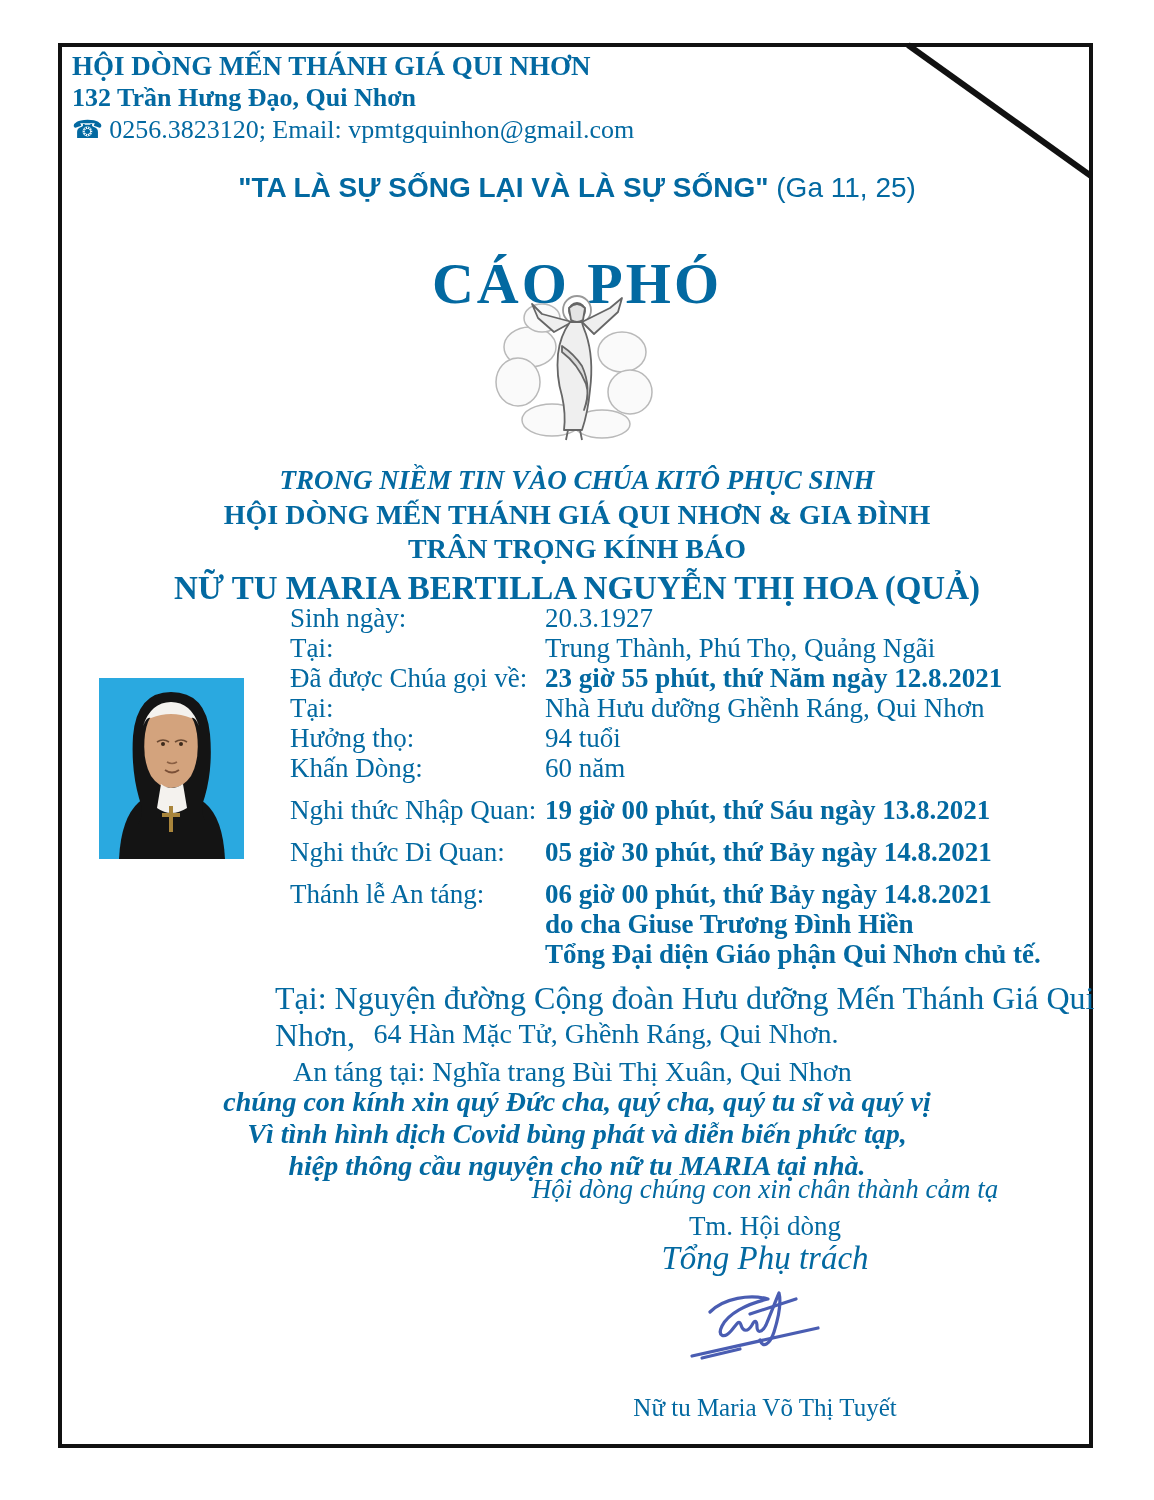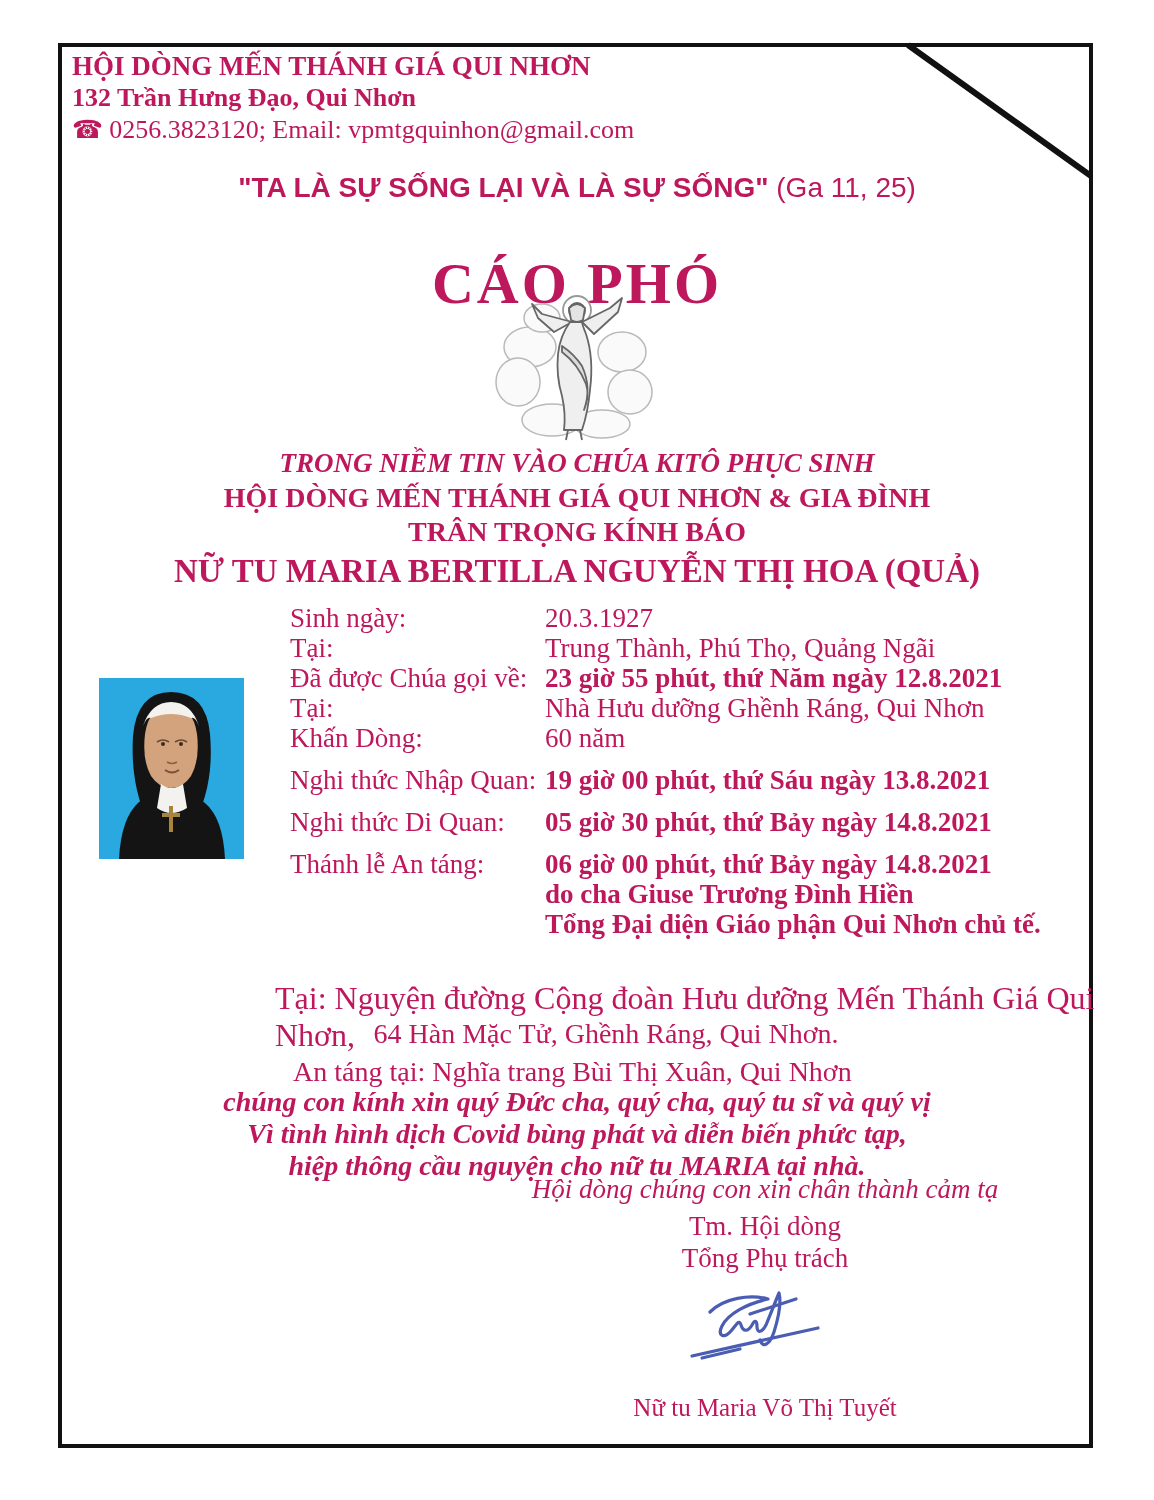--- a/index.html
+++ b/index.html
@@ -1,21 +1,21 @@
 <!DOCTYPE html>
 <html><head>
 <meta charset="utf-8">
 <style>
   html,body{margin:0;padding:0;background:#ffffff;}
   .page{
     position:relative;
     width:1154px;height:1500px;
     background:#fff;
     font-family:"Liberation Serif","DejaVu Serif",serif;
-    color:#be185d;
+    color:#0369a1;
     overflow:hidden;
   }
   .frame{
     position:absolute;left:58px;top:43px;width:1035px;height:1405px;
     border:4px solid #111;box-sizing:border-box;
   }
   .corner-svg{position:absolute;left:0;top:0;width:1154px;height:1500px;pointer-events:none;}
   
   .header{position:absolute;left:72px;top:50px;width:760px;line-height:32px;}
   .org{font-size:27px;font-weight:bold;}
@@ -23,21 +23,21 @@
   .contact{font-size:26px;}
   .phone-ic{font-family:"DejaVu Sans",sans-serif;font-size:25px;margin-right:6px;}
   
   .quote-line{position:absolute;left:0;top:172px;width:1154px;text-align:center;
     font-family:"Liberation Sans","DejaVu Sans",sans-serif;font-size:28px;}
   .quote-line b{font-weight:bold;}
   .main-title{position:absolute;left:0;top:216px;width:1154px;text-align:center;
     font-size:58px;font-weight:bold;letter-spacing:3px;margin-top:34px;}
   .artwork{position:absolute;left:0;top:292px;width:1154px;text-align:center;}
   
-  .announce{position:absolute;left:0;top:447px;width:1154px;text-align:center;}
+  .announce{position:absolute;left:0;top:464px;width:1154px;text-align:center;}
   .an1{font-size:27px;font-weight:bold;font-style:italic;line-height:33px;}
   .an2{font-size:28px;font-weight:bold;line-height:35px;}
   .an3{font-size:28px;font-weight:bold;line-height:34px;}
   .an-name{font-size:33px;font-weight:bold;line-height:44px;}
   
   .photo{position:absolute;left:99px;top:678px;width:145px;height:181px;}
   
   .details{position:absolute;left:290px;top:603px;width:770px;font-size:27px;}
   .drow{display:flex;line-height:30px;}
   .drow.spaced{margin-top:12px;}
@@ -49,21 +49,21 @@
   .loc1{position:absolute;left:275px;top:980px;font-size:32px;}
   .loc2{position:absolute;left:0;top:1018px;width:1154px;text-align:center;padding-left:58px;box-sizing:border-box;font-size:28px;}
   .loc3{position:absolute;left:293px;top:1056px;font-size:28px;}
   
   .covid{position:absolute;left:0;top:1086px;width:1154px;text-align:center;
     font-size:28px;font-weight:bold;font-style:italic;line-height:32px;}
   
   .closing{position:absolute;left:480px;top:1174px;width:570px;text-align:center;}
   .thanks{font-size:27px;font-style:italic;line-height:31px;}
   .tm{font-size:27px;line-height:31px;margin-top:6px;}
-  .role{font-size:27px;line-height:32px;}
+  .role{font-size:33px;font-style:italic;line-height:32px;}
   .sig-wrap{margin-top:12px;height:90px;}
   .signer{font-size:25px;margin-top:18px;}
 </style>
 </head>
 <body>
 
 <div class="page">
 
   <div class="frame"></div>
 
@@ -149,20 +149,24 @@
     </div>
     <div class="drow bold">
       <div class="dlabel">Đã được Chúa gọi về:</div>
       <div class="dvalue">23 giờ 55 phút, thứ Năm ngày 12.8.2021</div>
     </div>
     <div class="drow">
       <div class="dlabel">Tại:</div>
       <div class="dvalue">Nhà Hưu dưỡng Ghềnh Ráng, Qui Nhơn</div>
     </div>
     <div class="drow">
+      <div class="dlabel">Hưởng thọ:</div>
+      <div class="dvalue">94 tuổi</div>
+    </div>
+    <div class="drow">
       <div class="dlabel">Khấn Dòng:</div>
       <div class="dvalue">60 năm</div>
     </div>
     <div class="drow bold spaced">
       <div class="dlabel">Nghi thức Nhập Quan:</div>
       <div class="dvalue">19 giờ 00 phút, thứ Sáu ngày 13.8.2021</div>
     </div>
     <div class="drow bold spaced">
       <div class="dlabel">Nghi thức Di Quan:</div>
       <div class="dvalue">05 giờ 30 phút, thứ Bảy ngày 14.8.2021</div>

